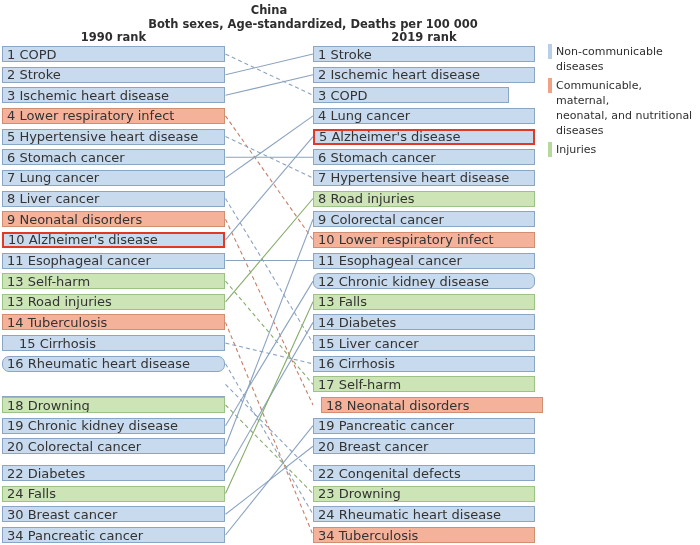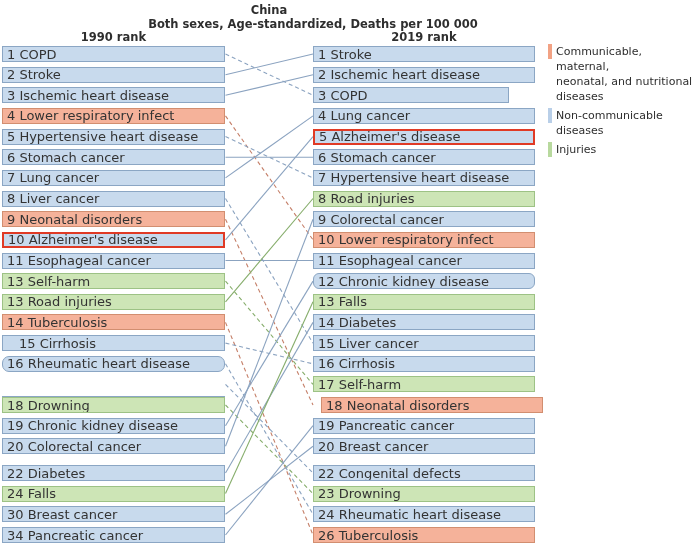--- a/index.html
+++ b/index.html
@@ -125,36 +125,36 @@
       <div class="row" style="left: 313px; width: 222px; top: 314.4px; background: rgb(200, 218, 237); border-color: rgb(139, 166, 196); color: rgb(51, 51, 51);">14 Diabetes</div>
       <div class="row" style="left: 313px; width: 222px; top: 335.1px; background: rgb(200, 218, 237); border-color: rgb(139, 166, 196); color: rgb(51, 51, 51);">15 Liver cancer</div>
       <div class="row" style="left: 313px; width: 222px; top: 355.8px; background: rgb(200, 218, 237); border-color: rgb(139, 166, 196); color: rgb(51, 51, 51);">16 Cirrhosis</div>
       <div class="row" style="left: 313px; width: 222px; top: 376.4px; background: rgb(205, 229, 182); border-color: rgb(157, 194, 133); color: rgb(51, 51, 51);">17 Self-harm</div>
       <div class="row" style="left: 313px; width: 222px; top: 397px; background: rgb(245, 178, 154); border-color: rgb(210, 142, 112); color: rgb(51, 51, 51); margin-left: 8px;">18 Neonatal disorders</div>
       <div class="row" style="left: 313px; width: 222px; top: 417.7px; background: rgb(200, 218, 237); border-color: rgb(139, 166, 196); color: rgb(51, 51, 51);">19 Pancreatic cancer</div>
       <div class="row" style="left: 313px; width: 222px; top: 438.3px; background: rgb(200, 218, 237); border-color: rgb(139, 166, 196); color: rgb(51, 51, 51);">20 Breast cancer</div>
       <div class="row" style="left: 313px; width: 222px; top: 465px; background: rgb(200, 218, 237); border-color: rgb(139, 166, 196); color: rgb(51, 51, 51);">22 Congenital defects</div>
       <div class="row" style="left: 313px; width: 222px; top: 485.6px; background: rgb(205, 229, 182); border-color: rgb(157, 194, 133); color: rgb(51, 51, 51);">23 Drowning</div>
       <div class="row" style="left: 313px; width: 222px; top: 506.3px; background: rgb(200, 218, 237); border-color: rgb(139, 166, 196); color: rgb(51, 51, 51);">24 Rheumatic heart disease</div>
-      <div class="row" style="left: 313px; width: 222px; top: 527px; background: rgb(245, 178, 154); border-color: rgb(210, 142, 112); color: rgb(51, 51, 51);">26 Tuberculosis</div>
+      <div class="row" style="left: 313px; width: 222px; top: 527px; background: rgb(245, 178, 154); border-color: rgb(210, 142, 112); color: rgb(51, 51, 51);">34 Tuberculosis</div>
     </div>
 
   <div class="legend" id="legend">
+      <div class="legend-entry">
+        <div class="legend-swatch" style="background: rgb(185, 207, 232); height: 15px;"></div>
+        <div class="legend-text">
+          <div>Non-communicable diseases</div>
+        </div>
+      </div>
       <div class="legend-entry">
         <div class="legend-swatch" style="background: rgb(242, 162, 132); height: 15px;"></div>
         <div class="legend-text">
           <div>Communicable, maternal,</div>
           <div>neonatal, and nutritional</div>
           <div>diseases</div>
-        </div>
-      </div>
-      <div class="legend-entry">
-        <div class="legend-swatch" style="background: rgb(185, 207, 232); height: 15px;"></div>
-        <div class="legend-text">
-          <div>Non-communicable diseases</div>
         </div>
       </div>
       <div class="legend-entry">
         <div class="legend-swatch" style="background: rgb(184, 217, 158); height: 15px;"></div>
         <div class="legend-text">
           <div>Injuries</div>
         </div>
       </div>
     </div>
 </div>

